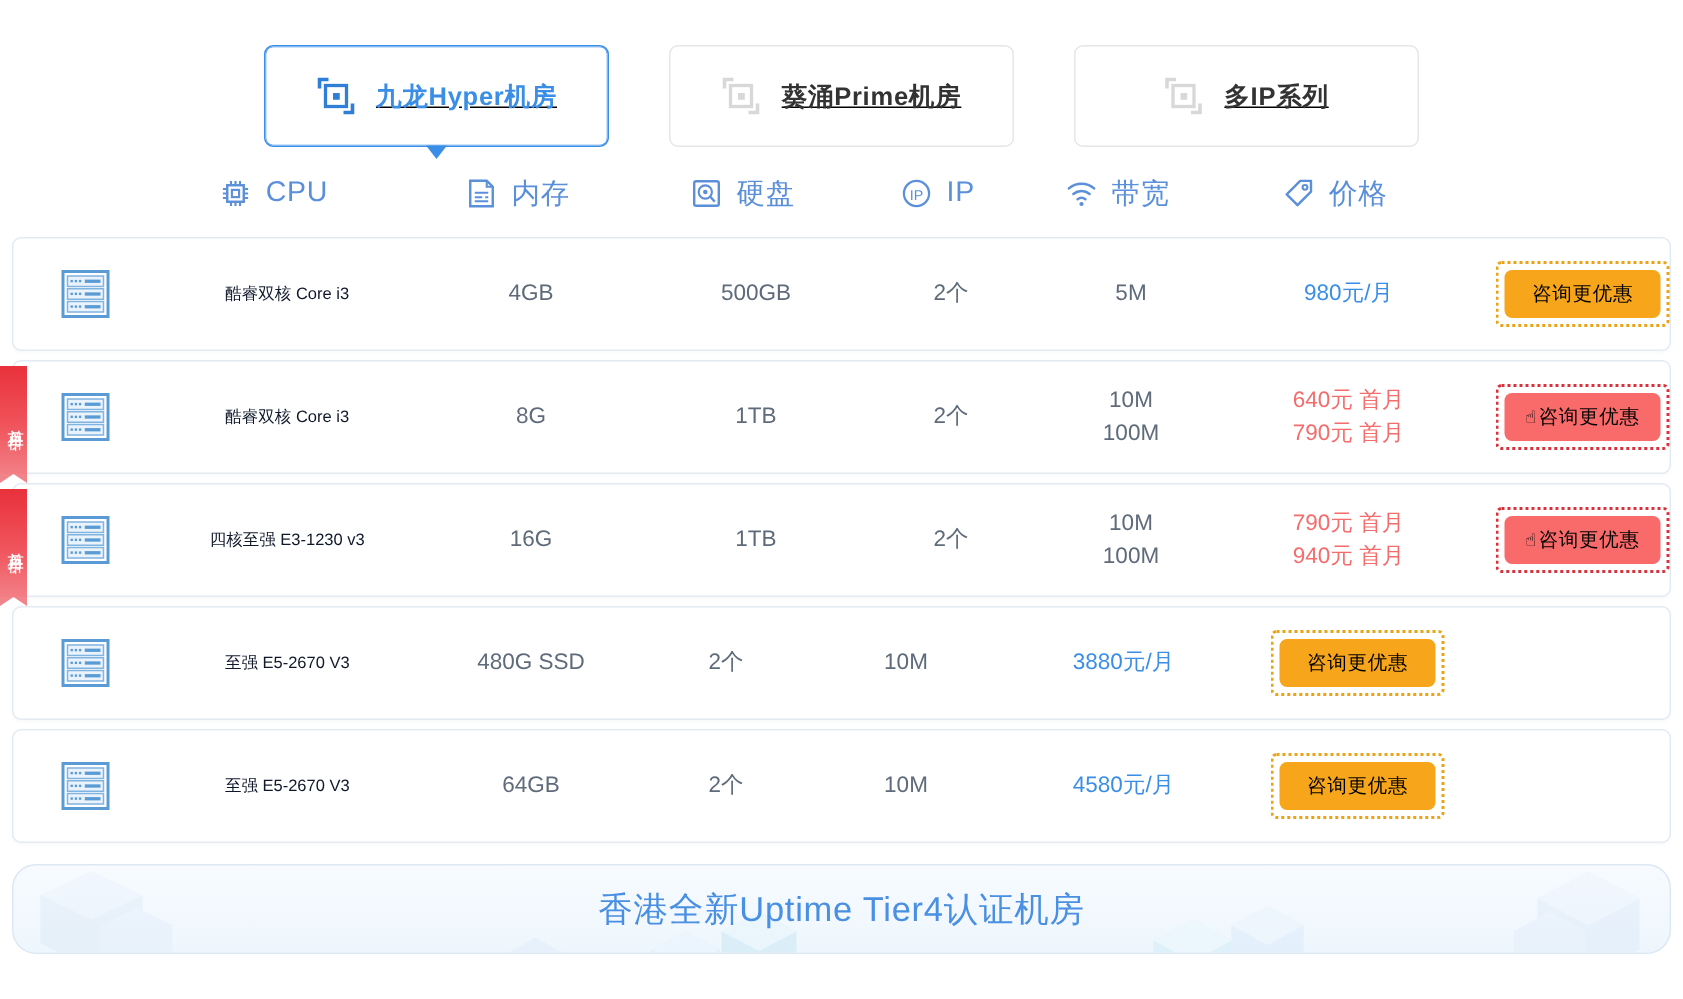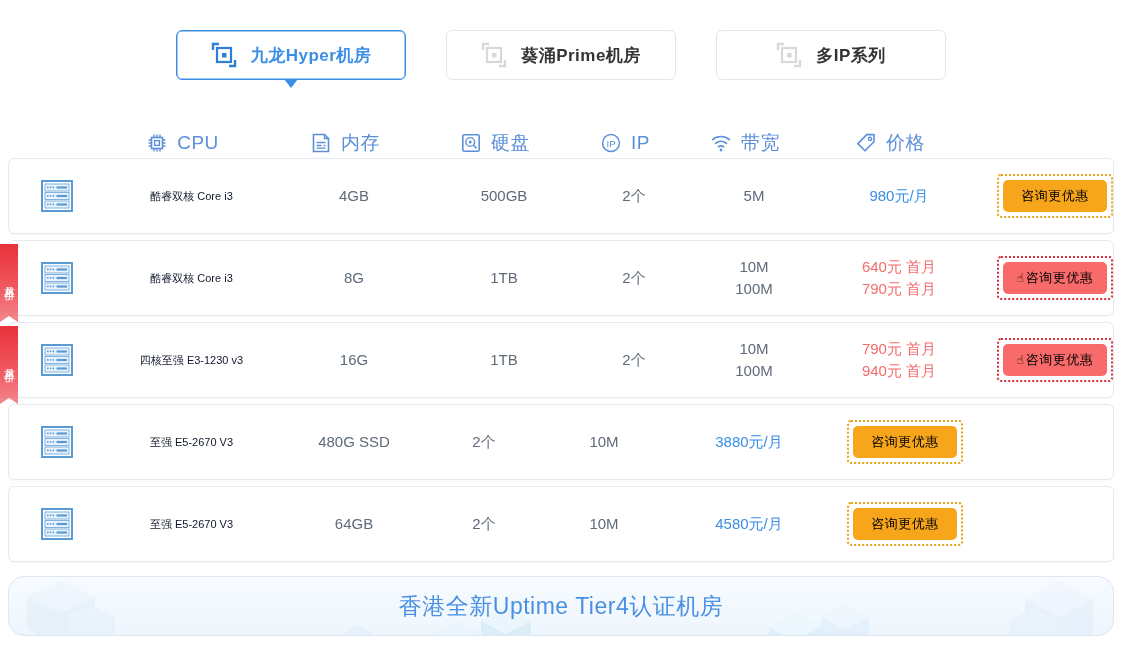--- a/index.html
+++ b/index.html
@@ -10,28 +10,29 @@
     overflow: hidden;
   }
   #root { position: relative; width: 1122px; height: 666px; }
 
   
   .tabs {
     position: absolute; top: 30px; left: 0; width: 1122px;
     display: flex; justify-content: center; gap: 40px;
   }
   .tab {
-    width: 230px; height: 50px;
+    width: 230px; height: 68px;
     display: flex; align-items: center; justify-content: center;
     gap: 14px;
     border-radius: 6px;
     background: #ffffff;
     border: 1px solid #e6e6e6;
     cursor: pointer;
     position: relative;
+    text-decoration: underline;
   }
   .tab.active {
     border: 1px solid #3a8ee6;
     box-shadow: 0 0 0 0.5px #3a8ee6 inset;
   }
   .tab-label {
     font-size: 17px; font-weight: bold; color: #333333;
     letter-spacing: .5px; white-space: nowrap;
   }
   .tab.active .tab-label { color: #3a8ee6; }
@@ -39,21 +40,21 @@
   .tab-arrow {
     position: absolute; bottom: -9px; left: 50%; transform: translateX(-50%);
     width: 0; height: 0;
     border-left: 7px solid transparent;
     border-right: 7px solid transparent;
     border-top: 9px solid #3a8ee6;
   }
 
   
   .head {
-    position: absolute; top: 124px; left: 0; width: 1038px; height: 38px;
+    position: absolute; top: 110px; left: 0; width: 1038px; height: 38px;
     display: flex; align-items: flex-end;
   }
   .hcell {
     display: flex; align-items: center; justify-content: center; gap: 9px;
     height: 38px;
   }
   .hlabel { font-size: 19px; color: #5b8fd9; letter-spacing: .5px; white-space: nowrap; }
   .hico { width: 22px; height: 22px; flex: 0 0 22px; }
 
   

